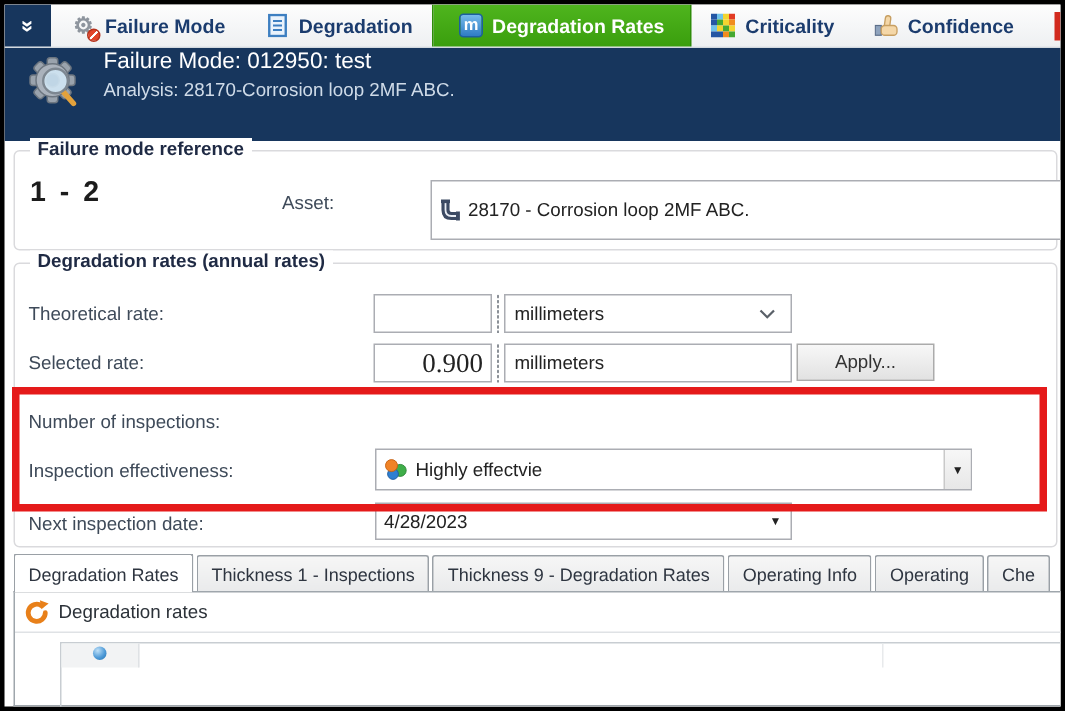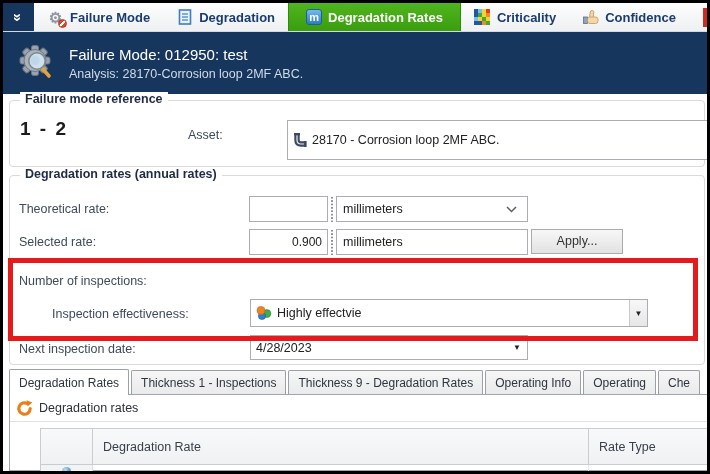--- a/index.html
+++ b/index.html
@@ -18,32 +18,32 @@
   .ic { display:inline-flex; align-items:center; justify-content:center; width:17px; height:17px; position:relative; }
   .gear-glyph { font-size:15px; color:#8e959e; line-height:1; }
   .no-badge { position:absolute; right:-3px; bottom:-2px; width:9px; height:9px; border-radius:50%;
     background:linear-gradient(135deg, #e2452b 42%, #fff 42%, #fff 58%, #e2452b 58%); border:1px solid #b5321c; }
   .m-badge { width:16px; height:16px; border-radius:3px; background:linear-gradient(#74b9ea,#2f7cc4);
     border:1px solid #1c5f9e; color:#fff; font-size:11px; font-weight:bold; display:flex; align-items:center; justify-content:center; }
   .red-sliver { position:absolute; right:0; top:5px; width:4px; height:19px; background:#d22a1e; }
 
   
   .header { position:absolute; left:0; top:29px; right:0; height:62px; background:#17365d;
-    display:flex; align-items:center; padding-left:10px; gap:12px; }
+    display:flex; padding-left:10px; gap:12px; }
   .header .title { color:#fff; font-size:15px; }
   .header .subtitle { color:#cfdbe8; font-size:12.5px; margin-top:4px; }
 
   
   .group { position:absolute; border:1px solid #dadadd; border-radius:4px; background:#fff; }
   .legend { position:absolute; top:-9px; left:10px; background:#fff; padding:0 5px;
     font-weight:bold; font-size:12.5px; color:#1f2a44; white-space:nowrap;text-align:right; }
   .lbl { position:absolute; font-size:12.5px; color:#3e4a59; white-space:nowrap; }
 
   .txt { position:absolute; height:26px; border:1px solid #abadb3; background:#fff;
-    font-family:Liberation Sans, sans-serif; font-size:12px; color:#222; padding:0 5px; }
+    font-family:Liberation Serif, serif; font-size:18px; color:#222; padding:0 5px; }
   .txt.right { text-align:right; }
   .grip { position:absolute; width:6px; height:26px;
     background-image:radial-gradient(circle, #8a8f96 0.9px, transparent 1px); background-size:4px 3.4px; background-position:center top; }
   .unitbox { position:absolute; height:26px; border:1px solid #abadb3; background:#fff;
     display:flex; align-items:center; padding:0 6px; font-size:12.5px; color:#222; }
   .unitbox .chevron { margin-left:auto; }
   .btn { position:absolute; height:25px; background:linear-gradient(#f7f7f7,#e2e2e2);
     border:1px solid #ababab; font-size:12.5px; color:#333; text-align:center; line-height:23px; cursor:pointer; }
   .combo { position:absolute; border:1px solid #abadb3; background:#fff; display:flex; align-items:center;
     padding-left:5px; font-size:12.5px; color:#222; gap:5px; }
@@ -198,21 +198,21 @@
     <span class="lbl" style="left:9px; top:59px;">Selected rate:</span>
     <input class="txt right" style="left: 239px; top: 53px; width: 79px;" value="0.900">
     <span class="grip" style="left:319px; top:53px;"></span>
     <div class="unitbox" style="left:326px; top:53px; width:192px;">
       <span>millimeters</span>
     </div>
     <div class="btn" style="left:521px; top:53px; width:92px;">Apply...</div>
 
     <span class="lbl" style="left:9px; top:98px;">Number of inspections:</span>
 
-    <span class="lbl" style="left:9px; top:131px;margin-left:33px;">Inspection effectiveness:</span>
+    <span class="lbl" style="left:9px; top:131px;">Inspection effectiveness:</span>
     <div class="combo" style="left:240px; top:123px; width:398px; height:28px;">
       <span style="display:inline-flex;">
         <svg width="16" height="16" viewBox="0 0 16 16">
             <circle cx="10.8" cy="8.6" r="4" fill="#3fae49" stroke="#2b8635" stroke-width="0.6"></circle>
             <circle cx="6" cy="11" r="3.6" fill="#2e7fd1" stroke="#1f5c9e" stroke-width="0.6"></circle>
             <circle cx="5" cy="5.4" r="4" fill="#f08326" stroke="#c45f10" stroke-width="0.6"></circle>
           </svg>
       </span>
       <span>Highly effectvie</span>
       <span class="dd-btn">▼</span>
@@ -240,25 +240,20 @@
     <div class="subheader">
       <span style="display:inline-flex;">
         <svg width="17" height="17" viewBox="0 0 17 17">
             <path d="M14.2 8.5 a5.7 5.7 0 1 1 -2.5 -4.7" fill="none" stroke="#e8801a" stroke-width="3.2" stroke-linecap="round"></path>
             <polygon points="10.6,0.2 16.4,2.4 11.6,6.2" fill="#e8801a"></polygon>
           </svg>
       </span>
       <span>Degradation rates</span>
     </div>
     <div class="grid">
-      <div class="grid-head">
-        <div class="gh-cell gh-sel"></div>
-        <div class="gh-cell gh-rate">Degradation Rate</div>
-        <div class="gh-cell gh-type">Rate Type</div>
-      </div>
       <div class="grid-row">
         <div class="gr-sel">
             <span class="sphere"></span>
           </div>
         <div class="gr-rate"></div>
         <div class="gr-type"></div>
       </div>
     </div>
   </div>
 

